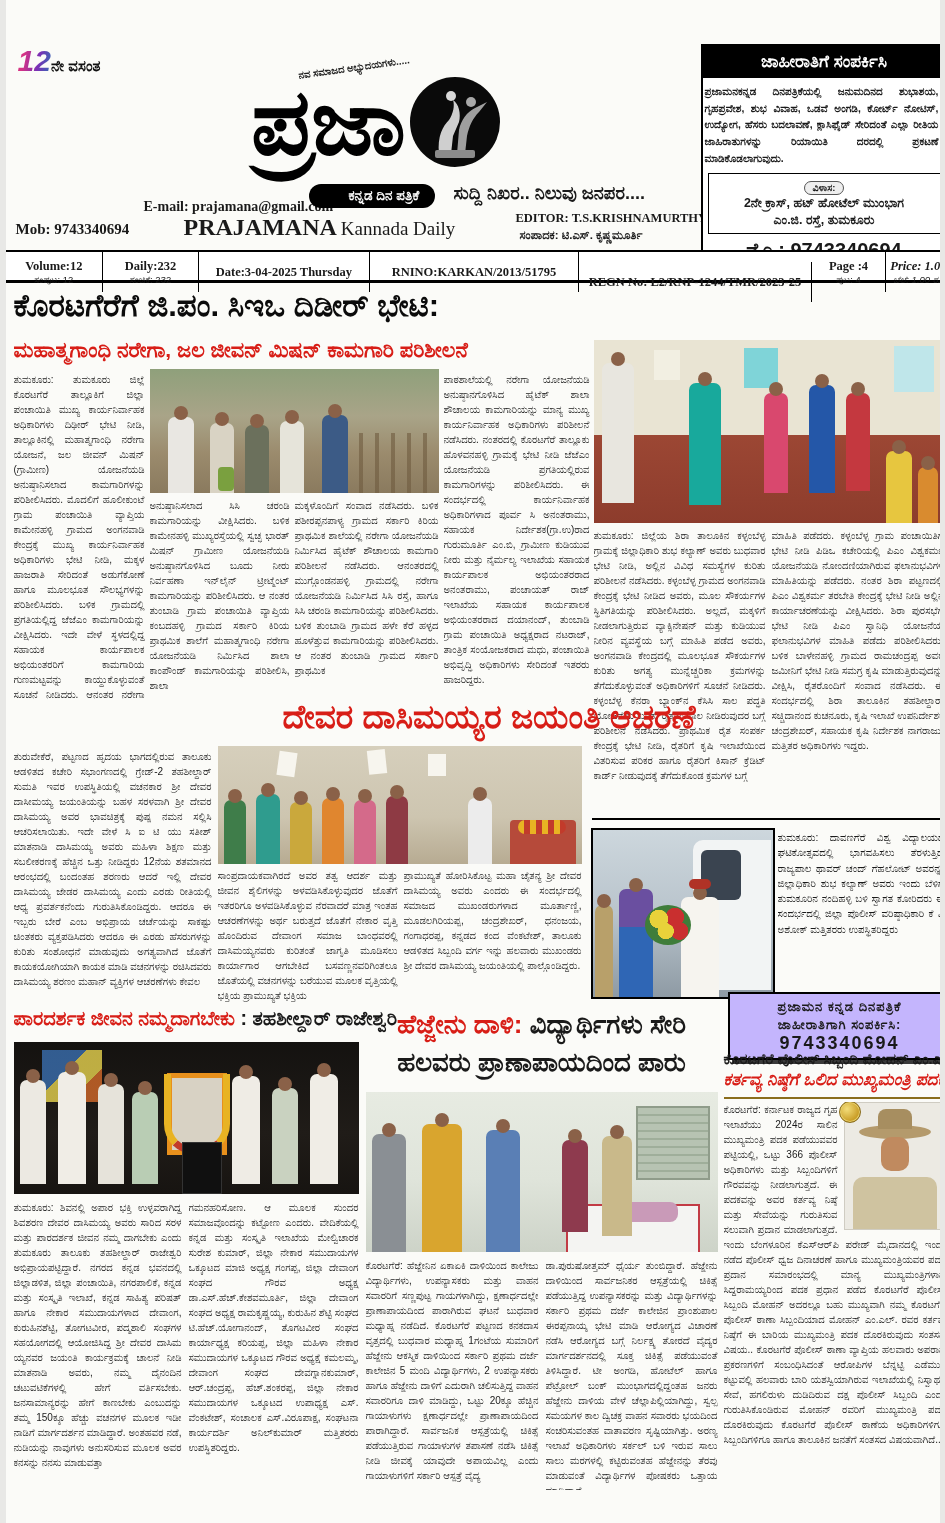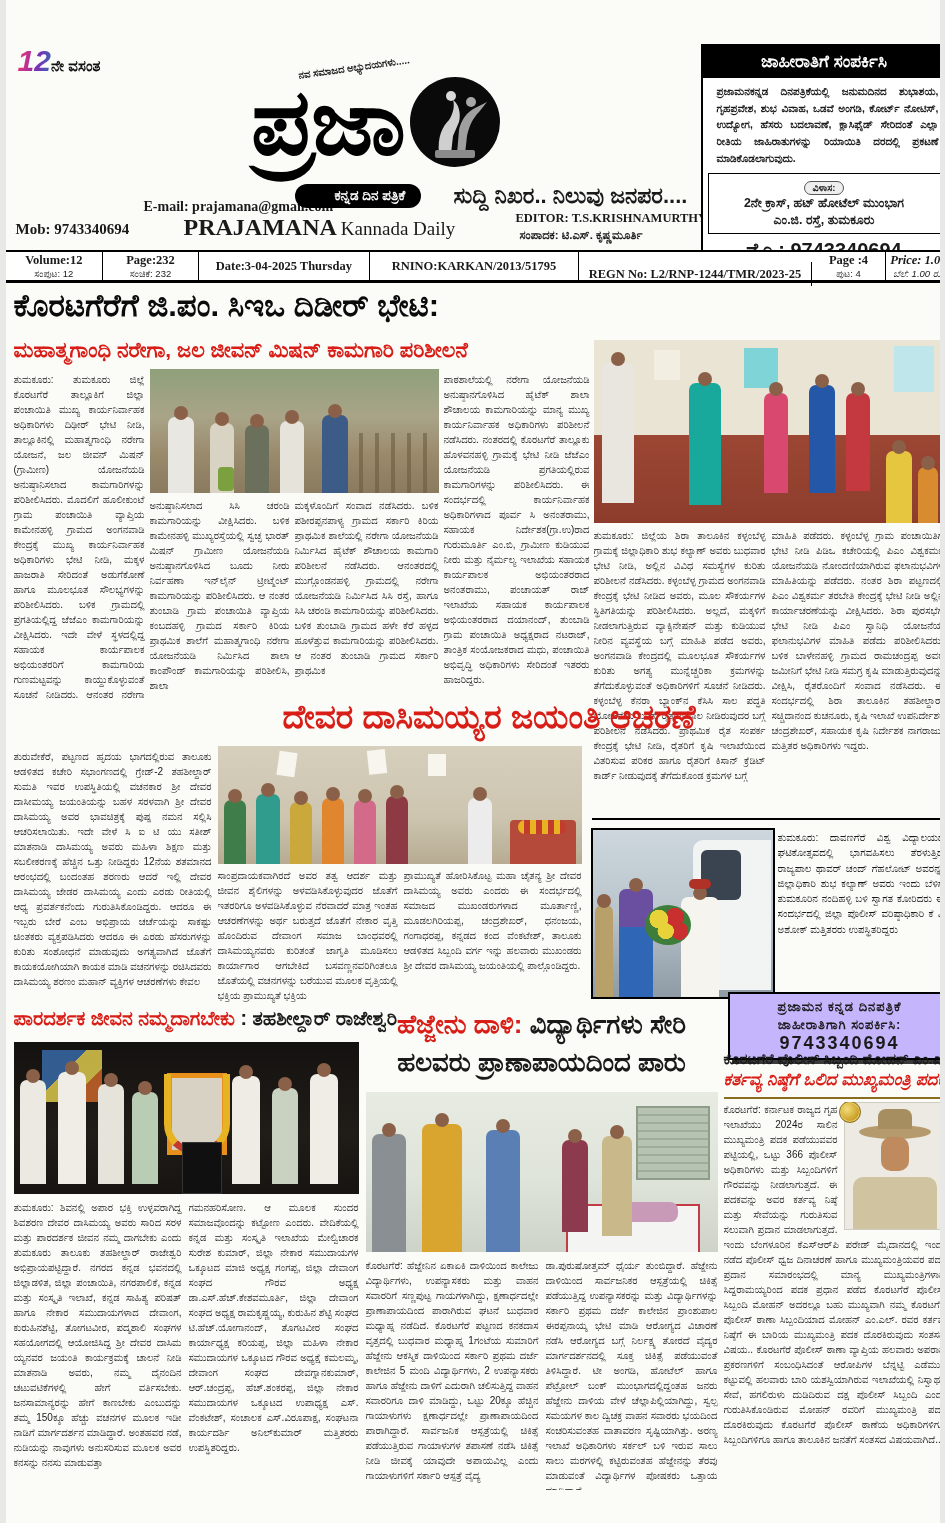--- a/index.html
+++ b/index.html
@@ -15,29 +15,29 @@
           background:linear-gradient(100deg,#d63384 20%,#7b2fb5 60%,#2f6fb5 100%);
           -webkit-background-clip:text;background-clip:text;color:transparent;}
   .logo-suffix{font-weight:bold;font-size:15px;color:#111;}
   .title-row{display:flex;align-items:center;justify-content:center;gap:6px;}
   .title-kn{font-size:92px;font-weight:800;letter-spacing:-3px;line-height:1;color:#000;}
   .badge-pill{background:#000;color:#fff;font-weight:bold;font-size:13.5px;
               border-radius:14px;padding:4px 16px;display:inline-block;}
   
   .adbox{border:2px solid #000;background:#fff;}
   .adbox-head{background:#000;color:#fff;text-align:center;font-weight:bold;font-size:17px;padding:6px 2px;}
-  .adbox-body{padding:6px 7px 4px 14px;font-size:10.4px;font-weight:bold;line-height:1.6;text-align:justify;}
+  .adbox-body{padding:6px 7px 4px 2px;font-size:10.4px;font-weight:bold;line-height:1.6;text-align:justify;}
   .addr-box{border:1.5px solid #000;margin:2px 5px 4px 5px;text-align:center;padding:3px 2px 4px 2px;}
   .addr-label{display:inline-block;border:1px solid #555;border-radius:8px;font-size:9.5px;font-weight:bold;padding:0 8px;background:#eee;}
   .addr-line{font-size:12.5px;font-weight:bold;line-height:1.35;}
   .adbox-phone{text-align:center;font-weight:bold;font-size:20px;padding:1px 0 3px 0;}
   
   .infobar{display:flex;align-items:stretch;border-top:2px solid #000;border-bottom:3px solid #000;background:#fff;}
   .ib-cell{display:flex;flex-direction:column;justify-content:center;align-items:center;
-           border-right:1.5px solid #000;padding:12px 4px;}
+           border-right:1.5px solid #000;padding:20px 4px;}
   .ib-cell:last-child{border-right:none;font-style:italic;}
   .ib-en{font-family:"Liberation Serif",serif;font-weight:bold;font-size:12.5px;white-space:nowrap;}
   .ib-kn{font-size:9.5px;white-space:nowrap;}
   
   .hl{font-weight:800;line-height:1.05;}
   
   .photo{position:absolute;overflow:hidden;}
   .pn{position:absolute;border-radius:7px 7px 0 0;}
   .pn::before{content:"";position:absolute;top:-11px;left:50%;margin-left:-7px;width:14px;height:14px;border-radius:50%;background:#8a6148;}
   .rule{position:absolute;background:#000;}
@@ -65,22 +65,22 @@
           <circle cx="46" cy="46" r="45" fill="#0a0a0a"></circle>
           <path d="M30 78 C28 60 34 50 40 44 C44 38 46 30 44 24 C50 28 52 38 50 46 L44 60 L42 78 Z" fill="#cfcfcf"></path>
           <path d="M48 78 L50 54 C52 44 58 36 66 32 L78 26 L70 36 C64 42 60 50 58 60 L56 78 Z" fill="#9f9f9f"></path>
           <circle cx="42" cy="20" r="5" fill="#d8d8d8"></circle>
           <circle cx="62" cy="26" r="5" fill="#a8a8a8"></circle>
           <rect x="26" y="74" width="40" height="8" rx="2" fill="#8b8b8b"></rect>
         </svg>
       </span>
     </div>
     <div class="abs serif" style="left:138px;top:199px;font-size:14px;font-weight:bold;">E-mail: prajamana@gmail.com</div>
-    <div class="abs badge-pill" style="left:289px;top:184px;padding-left:40px;">ಕನ್ನಡ ದಿನ ಪತ್ರಿಕೆ</div>
-    <div class="abs" style="left:448px;top:183px;font-size:22px;font-weight:800;">ಸುದ್ದಿ ನಿಖರ.. ನಿಲುವು ಜನಪರ....</div>
+    <div class="abs badge-pill" style="left:303px;top:184px;padding-left:40px;">ಕನ್ನಡ ದಿನ ಪತ್ರಿಕೆ</div>
+    <div class="abs" style="left:448px;top:183px;font-size:18px;font-weight:800;">ಸುದ್ದಿ ನಿಖರ.. ನಿಲುವು ಜನಪರ....</div>
     <div class="abs serif" style="left:10px;top:221px;font-size:15px;font-weight:bold;">Mob: 9743340694</div>
     <div class="abs serif" style="left:178px;top:214px;">
       <span style="font-size:24px;font-weight:bold;">PRAJAMANA</span>
       <span style="font-size:19px;">Kannada Daily</span>
     </div>
     <div class="abs serif" style="left:510px;top:211px;font-size:12.5px;font-weight:bold;">EDITOR: T.S.KRISHNAMURTHY</div>
     <div class="abs" style="left:514px;top:229px;font-size:11.5px;font-weight:bold;">ಸಂಪಾದಕ: ಟಿ.ಎಸ್. ಕೃಷ್ಣಮೂರ್ತಿ</div>
 
     <div class="abs adbox" style="left:695px;top:44px;width:243px;height:204px;">
       <div class="adbox-head">ಜಾಹೀರಾತಿಗೆ ಸಂಪರ್ಕಿಸಿ</div>
@@ -93,21 +93,21 @@
       <div class="adbox-phone">ಮೊ.: 9743340694</div>
     </div>
   </div>
 
   <div class="abs infobar" style="left:0;top:250px;width:945px;height:33px;box-sizing:border-box;">
     <div class="ib-cell" style="width:92px;">
       <span class="ib-en">Volume:12</span>
       <span class="ib-kn">ಸಂಪುಟ: 12</span>
     </div>
     <div class="ib-cell" style="width:90px;">
-      <span class="ib-en">Page:232</span>
+      <span class="ib-en">Daily:232</span>
       <span class="ib-kn">ಸಂಚಿಕೆ: 232</span>
     </div>
     <div class="ib-cell" style="width:168px;">
       <span class="ib-en">Date:3-04-2025 Thursday</span>
     </div>
     <div class="ib-cell" style="width:208px;">
       <span class="ib-en">RNINO:KARKAN/2013/51795</span>
     </div>
     <div class="ib-cell" style="width:232px;margin-top:10px;">
       <span class="ib-en">REGN No: L2/RNP-1244/TMR/2023-25</span>

